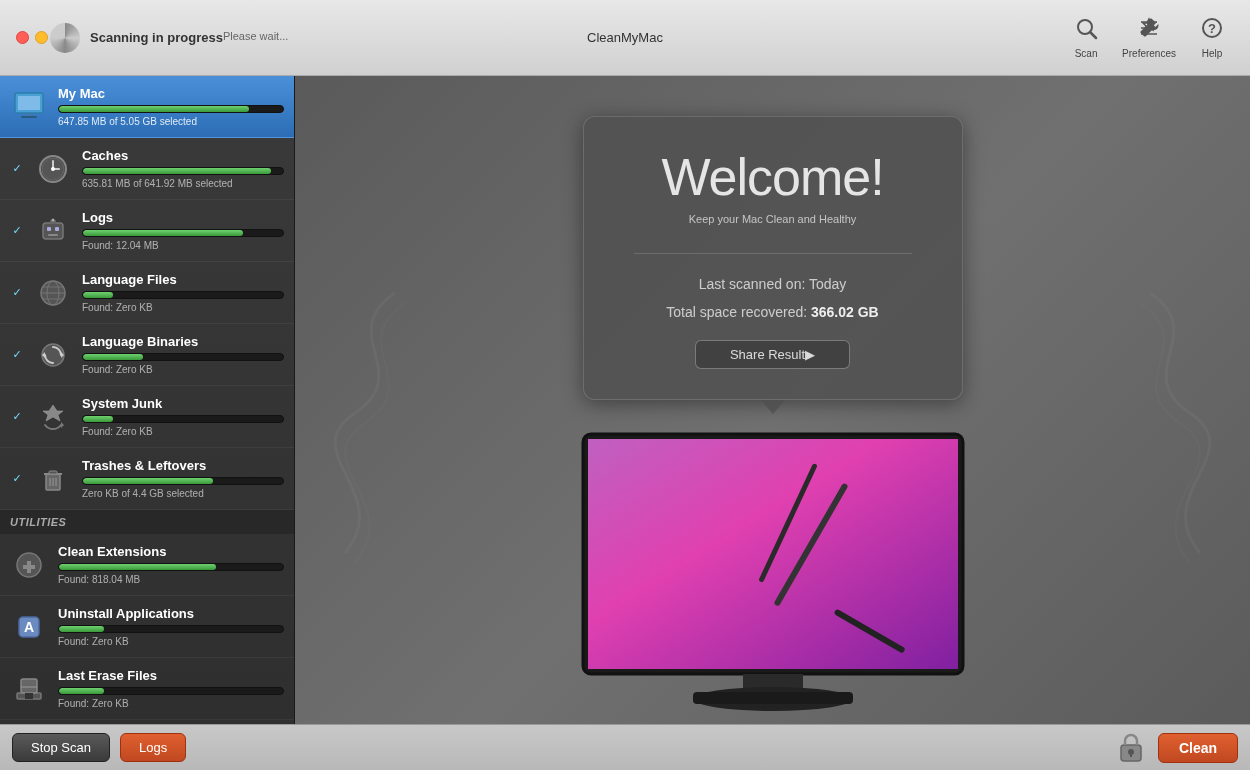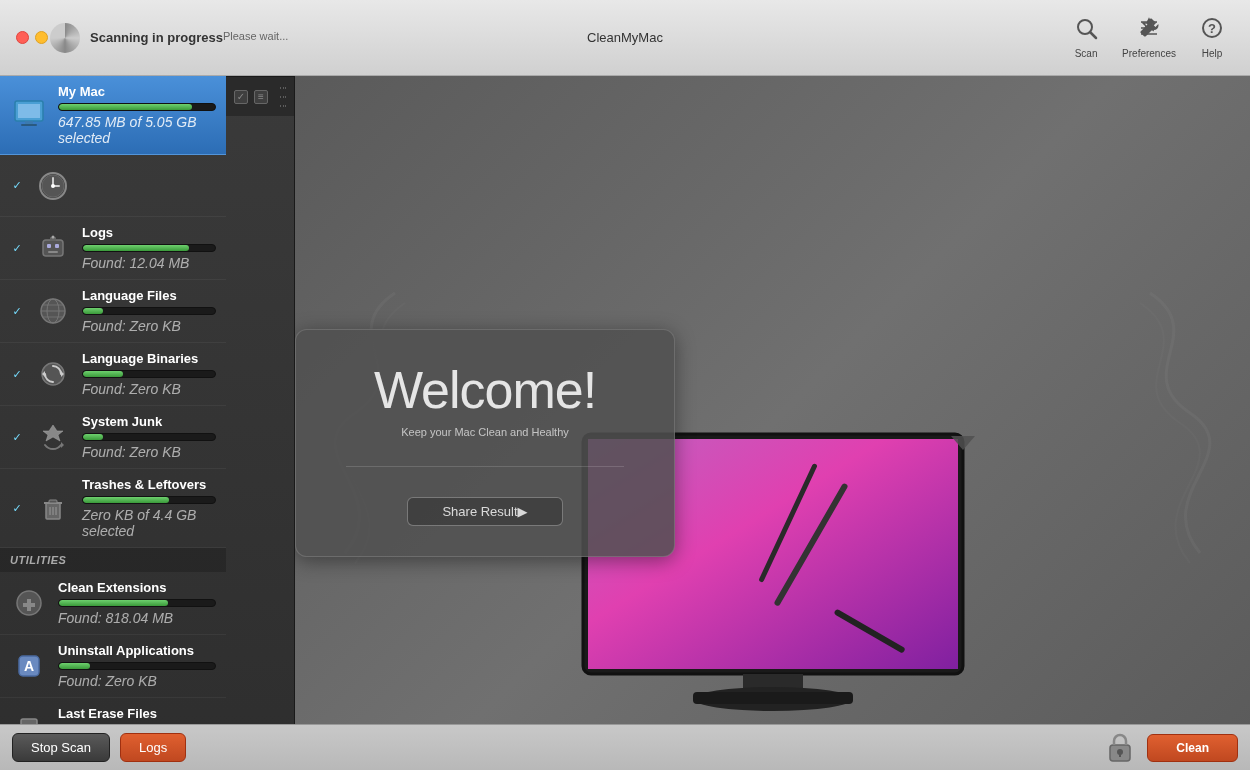--- a/index.html
+++ b/index.html
@@ -91,21 +91,21 @@
     .main-layout {
       display: flex;
       height: 694px; 
     }
 
     
     .sidebar {
       width: 295px;
       background: linear-gradient(to bottom, #3a3a3a, #2e2e2e);
       display: flex;
-      flex-direction: row;
+      flex-direction: column;
       border-right: 1px solid #1a1a1a;
       overflow: hidden;
     }
     .sidebar-list {
       flex: 1;
       overflow-y: auto;
     }
     .sidebar-item {
       display: flex;
       align-items: center;
@@ -141,23 +141,22 @@
       overflow: hidden;
       margin-bottom: 3px;
       border: 1px solid #111;
     }
     .sidebar-progress-fill {
       height: 100%;
       background: linear-gradient(to bottom, #6ed06e, #3a9a3a);
       border-radius: 4px;
     }
     .sidebar-item-info {
-      font-size: 14px;
+      font-size: 10px;
       color: rgba(255,255,255,0.6);
-      font-style: italic;
     }
     .sidebar-item.active .sidebar-item-info { color: rgba(255,255,255,0.85); }
 
     .utilities-header {
       padding: 6px 10px;
       font-size: 11px;
       color: #aaa;
       font-weight: 600;
       text-transform: uppercase;
       background: rgba(0,0,0,0.2);
@@ -237,32 +236,32 @@
     .lock-icon-btn {
       width: 34px; height: 34px;
       display: flex; align-items: center; justify-content: center;
       cursor: pointer;
     }
     .btn-clean {
       background: linear-gradient(to bottom, #e06030, #c04820);
       color: #fff;
       border: 1px solid #a03010;
       border-radius: 6px;
-      padding: 6px 28px;
-      font-size: 12px;
+      padding: 6px 20px;
+      font-size: 14px;
       cursor: pointer;
       font-weight: 600;
     }
 
     
     .content-area {
       flex: 1;
       background: linear-gradient(135deg, #5a5a5a 0%, #707070 50%, #5a5a5a 100%);
       display: flex;
-      flex-direction: row;
+      flex-direction: column;
       align-items: center;
       justify-content: flex-start;
       padding-top: 40px;
       position: relative;
       overflow: hidden;
     }
 
     
     .swirl-left {
       position: absolute;
@@ -438,20 +437,29 @@
         <div class="check-mark">✓</div>
         <div class="sidebar-icon">
           <svg viewBox="0 0 36 36" fill="none">
             <circle cx="18" cy="18" r="13" stroke="#888" stroke-width="2" fill="#444"></circle>
             <circle cx="18" cy="18" r="11" fill="#555" stroke="#666" stroke-width="1"></circle>
             <line x1="18" y1="10" x2="18" y2="18" stroke="#ccc" stroke-width="2" stroke-linecap="round"></line>
             <line x1="18" y1="18" x2="24" y2="18" stroke="#ccc" stroke-width="2" stroke-linecap="round"></line>
             <circle cx="18" cy="18" r="2" fill="#fff"></circle>
           </svg>
         </div>
+        <div class="sidebar-item-content">
+          <div class="sidebar-item-header">
+            <span class="sidebar-item-name">Caches</span>
+          </div>
+          <div class="sidebar-progress-bar">
+            <div class="sidebar-progress-fill" style="width: 94%"></div>
+          </div>
+          <div class="sidebar-item-info">635.81 MB of 641.92 MB selected</div>
+        </div>
       </div>
 
       <div class="sidebar-item">
         <div class="check-mark">✓</div>
         <div class="sidebar-icon">
           <svg viewBox="0 0 36 36" fill="none">
             <rect x="8" y="10" width="20" height="16" rx="3" fill="#555" stroke="#777" stroke-width="1.5"></rect>
             <rect x="12" y="14" width="4" height="4" rx="1" fill="#aad"></rect>
             <rect x="20" y="14" width="4" height="4" rx="1" fill="#aad"></rect>
             <rect x="13" y="21" width="10" height="2" rx="1" fill="#888"></rect>
@@ -657,20 +665,24 @@
       <svg width="120" height="300" viewBox="0 0 120 300" fill="none">
         <path d="M40 20 C100 60, 20 100, 80 140 C140 180, 40 220, 90 280" stroke="#999" stroke-width="3" fill="none" opacity="0.4"></path>
         <path d="M30 30 C90 70, 10 110, 70 150 C130 190, 30 230, 80 290" stroke="#888" stroke-width="2" fill="none" opacity="0.3"></path>
       </svg>
     </div>
 
     <div class="welcome-card">
       <div class="welcome-title">Welcome!</div>
       <div class="welcome-subtitle">Keep your Mac Clean and Healthy</div>
       <hr class="divider">
+      <div class="stats-text">
+        <div>Last scanned on: Today</div>
+        <div>Total space recovered: <strong>366.02 GB</strong></div>
+      </div>
       <button class="share-btn">
         <span>Share Result</span>
         <span>▶</span>
       </button>
     </div>
 
     <div class="card-pointer"></div>
 
     <div style="position: absolute; bottom: 46px; left: 50%; transform: translateX(-50%); z-index: 6; width: 500px; height: 300px;">
       

